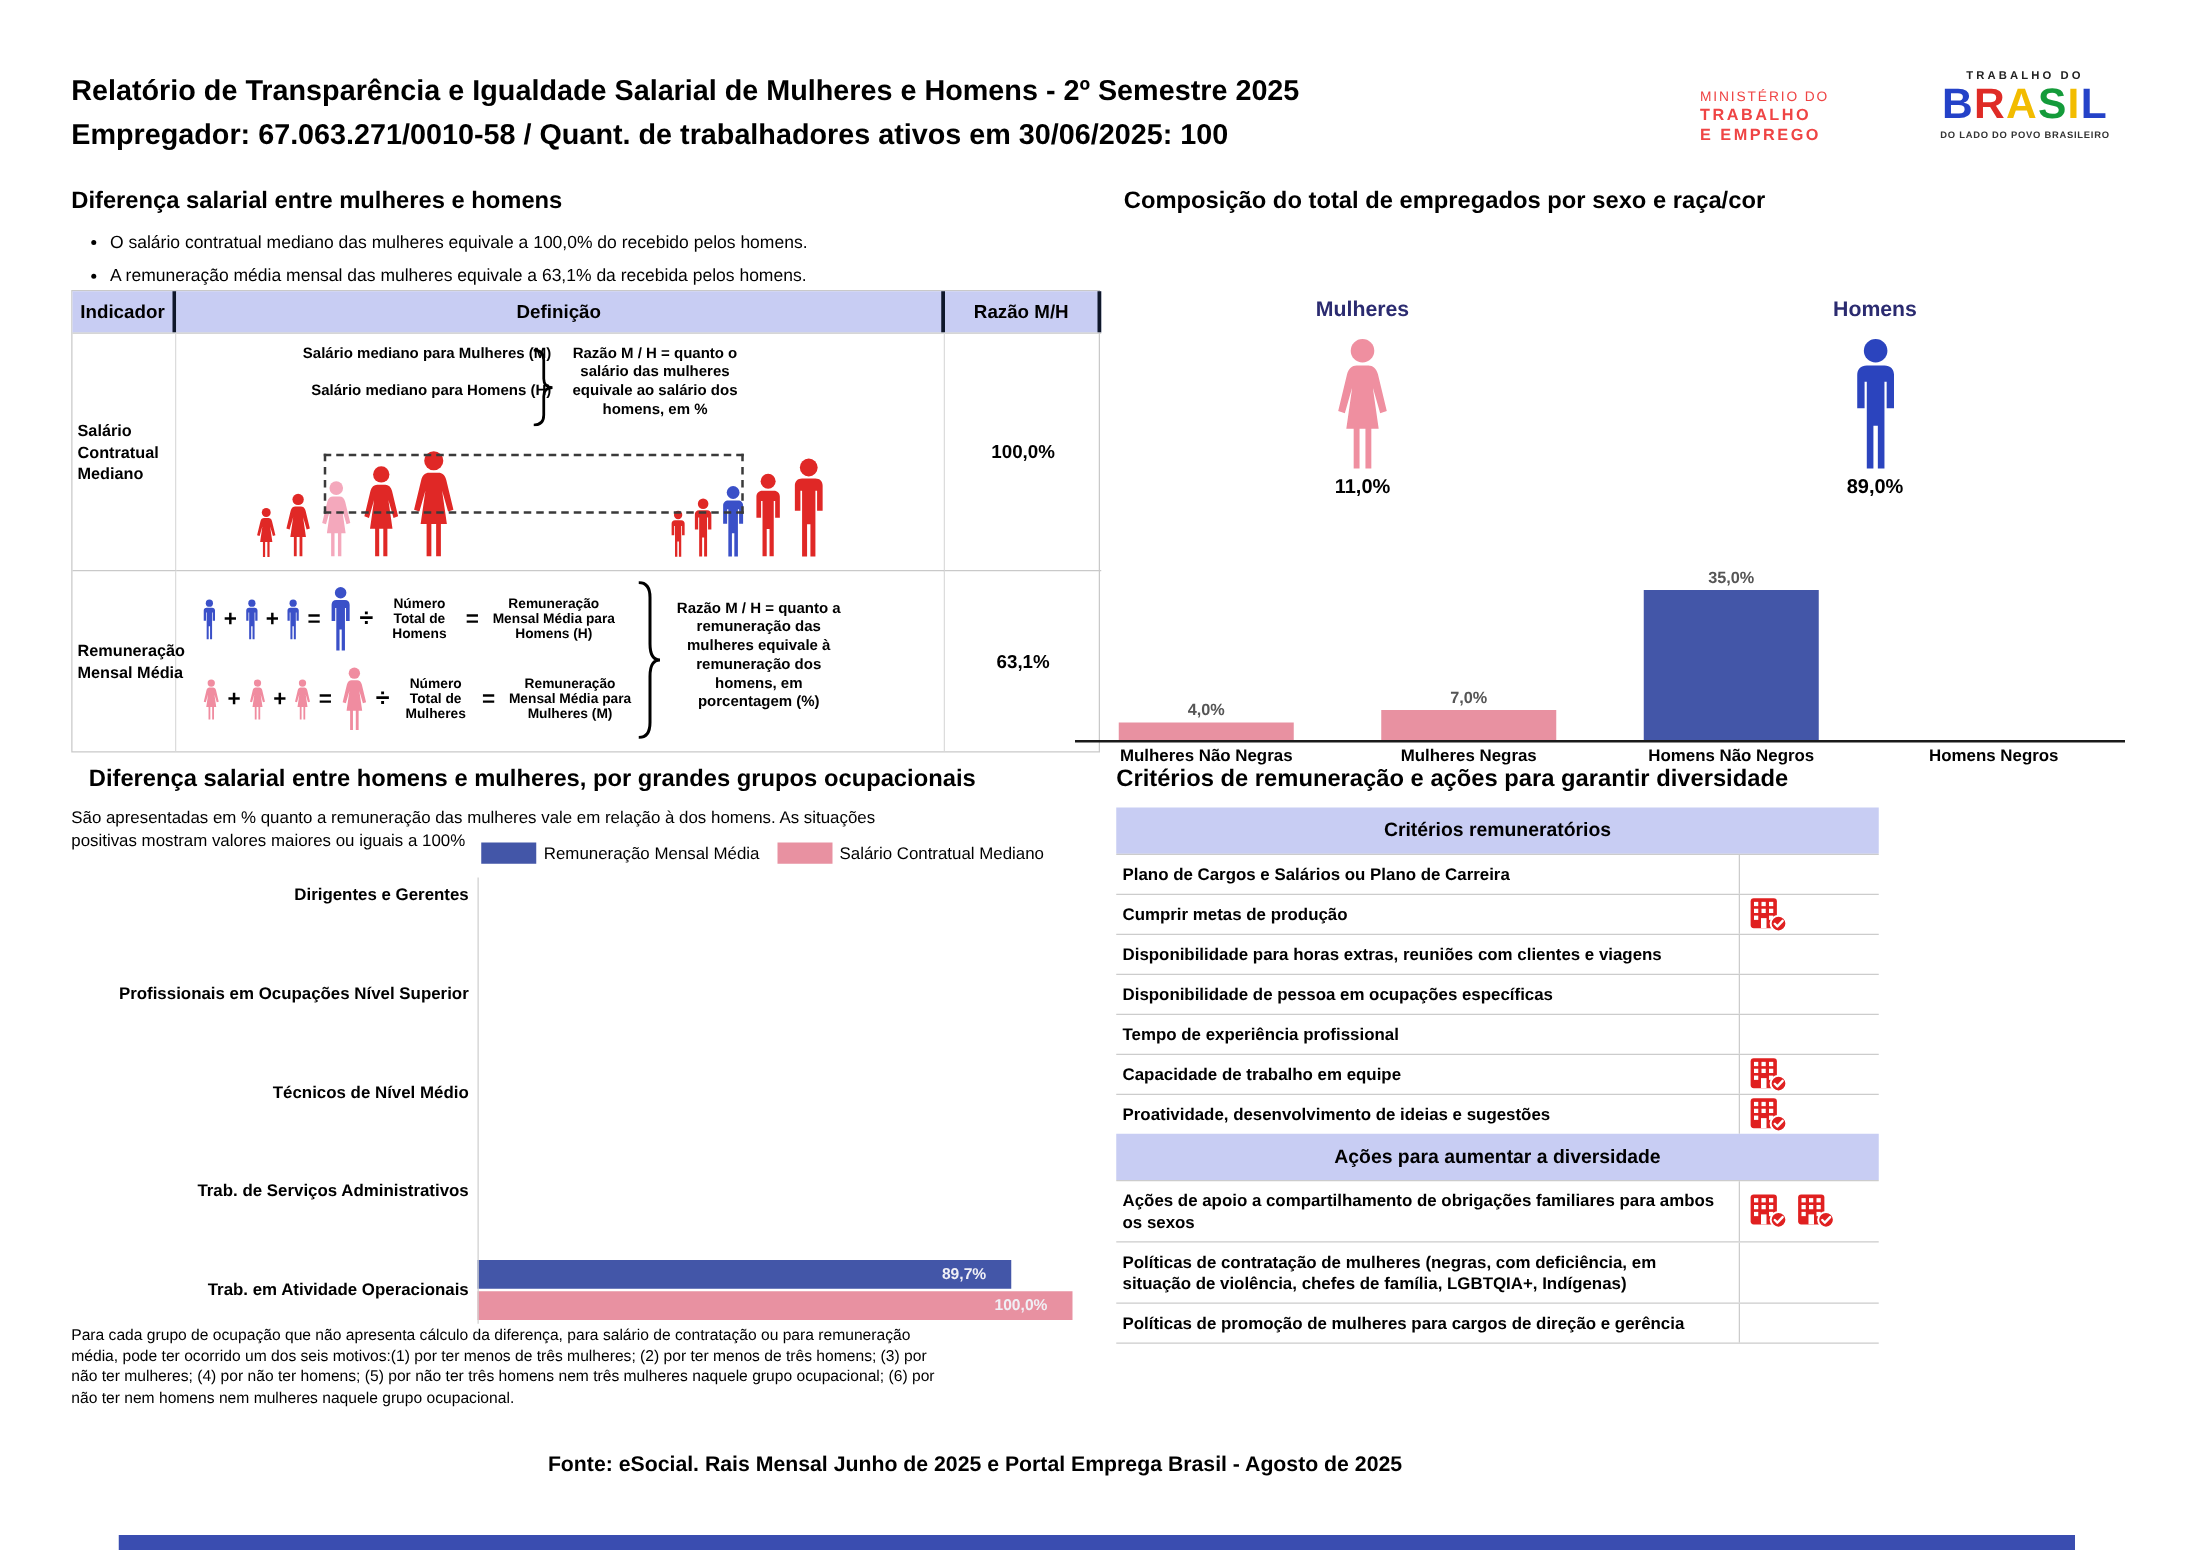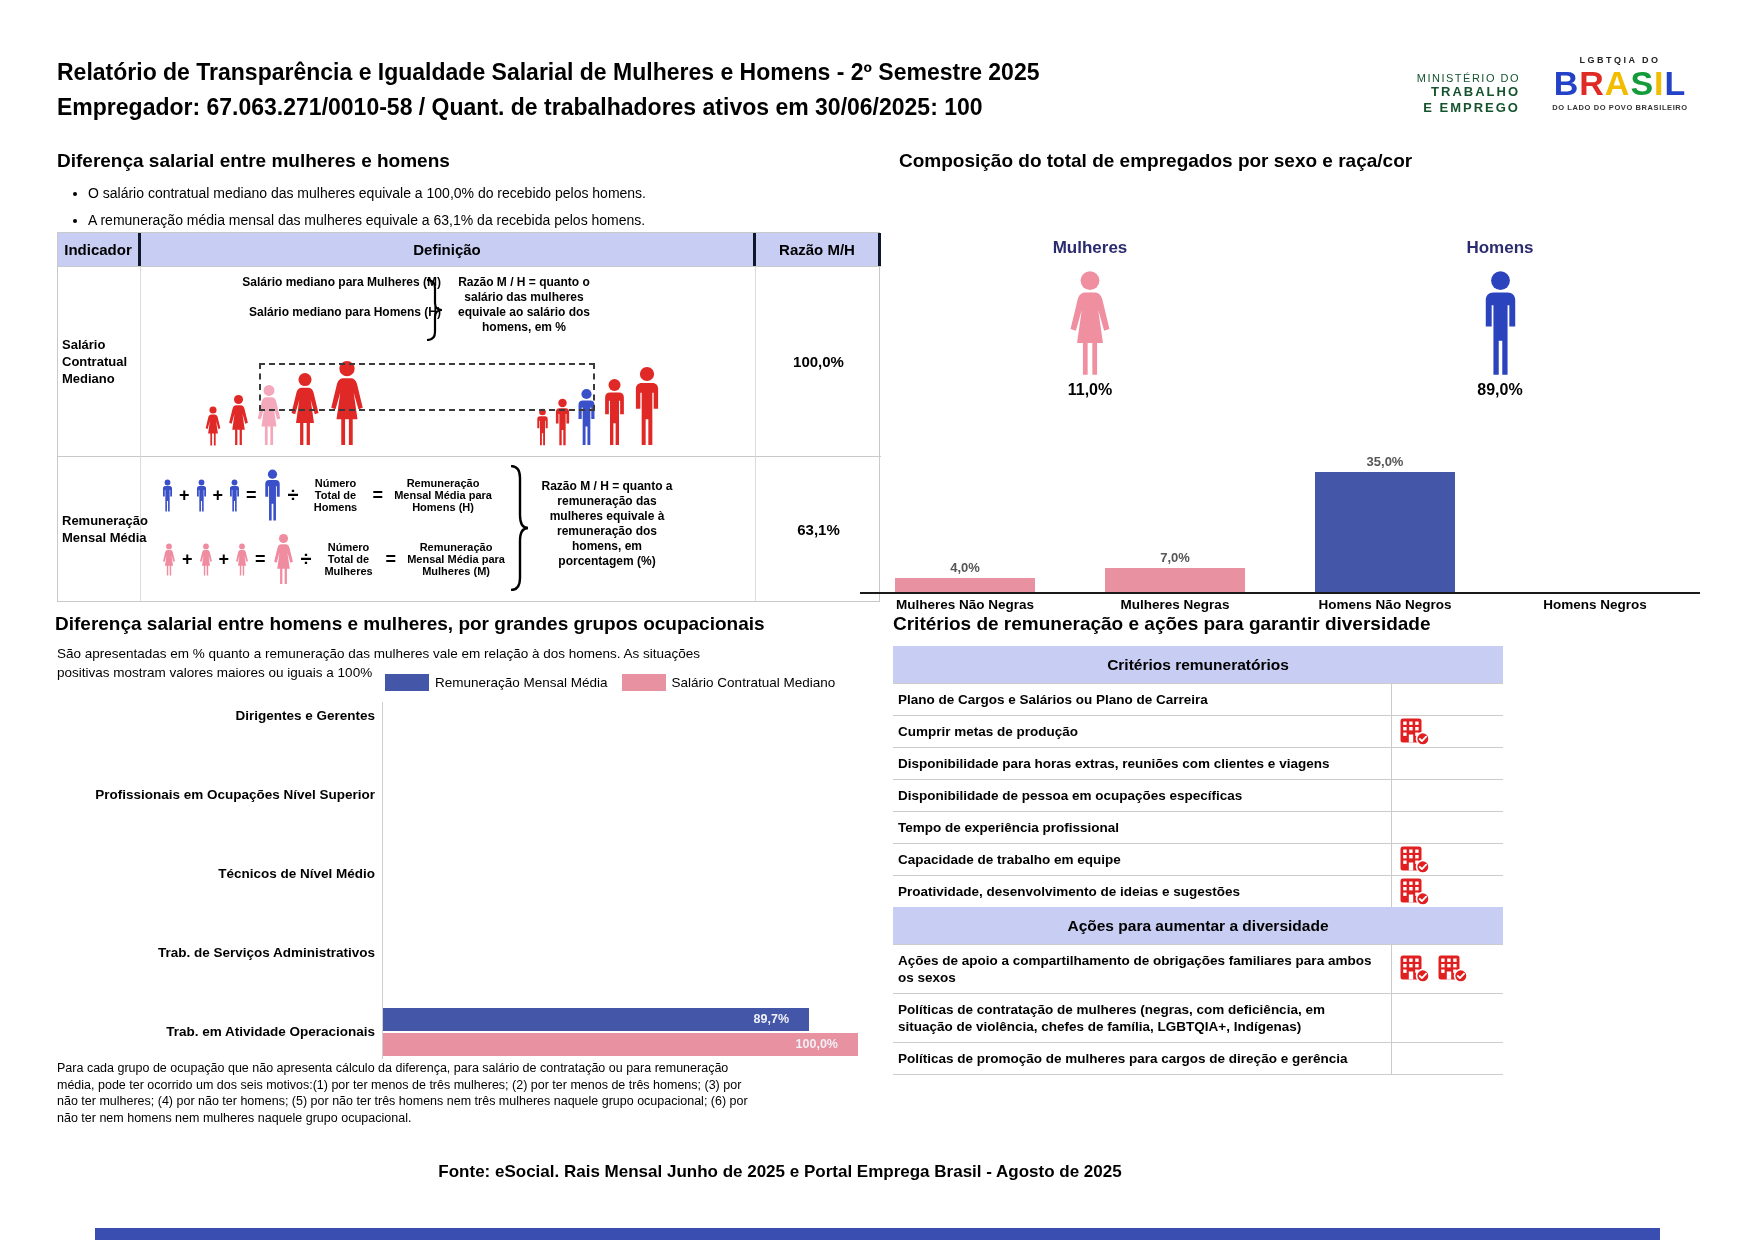--- a/index.html
+++ b/index.html
@@ -1,21 +1,21 @@
 <!DOCTYPE html>
 <html style="--red: #E02826; --light_pink: #F4A8BC; --pink: #E891A1; --woman_pink: #EF8FA0; --formula_pink: #F08CA0; --blue_bar: #4356A8; --man_blue: #2B44BE; --formula_blue: #3A50C8; --lavender: #C8CDF3; --icon_red: #E02020; --navy_text: #2B2B70; --bottom_bar: #3A4DB0; --axis: #1A1A1A;"><head>
 <meta charset="utf-8">
 <style>
   html,body{margin:0;padding:0;background:#fff;}
   .page{position:relative;width:1753px;height:1240px;background:#fff;overflow:hidden;
         font-family:"Liberation Sans",sans-serif;color:#000;}
 
   
   .main-title{position:absolute;left:57px;top:55px;font-size:23px;font-weight:bold;line-height:35px;}
-  .mte-logo{position:absolute;left:1360px;top:72px;width:160px;text-align:right;color:#14532d;}
+  .mte-logo{position:absolute;left:1360px;top:72px;width:160px;color:#ef4444;}
   .mte-l1{font-size:11px;letter-spacing:1.5px;}
   .mte-l2,.mte-l3{font-size:13px;font-weight:bold;letter-spacing:2px;line-height:16px;}
   .gov-logo{position:absolute;left:1540px;top:55px;width:160px;text-align:center;}
   .gov-top{font-size:9px;font-weight:bold;letter-spacing:2.5px;color:#222;}
   .gov-brasil{font-size:34px;font-weight:900;line-height:36px;letter-spacing:1px;}
   .gov-tag{font-size:7.5px;font-weight:bold;letter-spacing:0.6px;color:#333;margin-top:2px;}
 
   
   .sec-title{position:absolute;font-size:19px;font-weight:bold;}
 
@@ -112,21 +112,21 @@
   <div class="main-title">
     <div>Relatório de Transparência e Igualdade Salarial de Mulheres e Homens - 2º Semestre 2025</div>
     <div>Empregador: 67.063.271/0010-58 / Quant. de trabalhadores ativos em 30/06/2025: 100</div>
   </div>
   <div class="mte-logo">
     <div class="mte-l1">MINISTÉRIO DO</div>
     <div class="mte-l2">TRABALHO</div>
     <div class="mte-l3">E EMPREGO</div>
   </div>
   <div class="gov-logo">
-    <div class="gov-top">LGBTQIA DO</div>
+    <div class="gov-top">TRABALHO DO</div>
     <div class="gov-brasil"><span style="color: rgb(36, 66, 200);">B</span><span style="color: rgb(223, 43, 38);">R</span><span style="color: rgb(242, 188, 0);">A</span><span style="color: rgb(20, 155, 58);">S</span><span style="color: rgb(242, 188, 0);">I</span><span style="color: rgb(36, 66, 200);">L</span></div>
     <div class="gov-tag">DO LADO DO POVO BRASILEIRO</div>
   </div>
 
   <div class="sec-title" style="left:57px;top:150px;">Diferença salarial entre mulheres e homens</div>
   <ul class="bullets">
       <li>O salário contratual mediano das mulheres equivale a 100,0% do recebido pelos homens.</li>
       <li>A remuneração média mensal das mulheres equivale a 63,1% da recebida pelos homens.</li>
     </ul>
 
@@ -266,21 +266,21 @@
         <div class="cbar" style="height: 120px; background: rgb(67, 86, 168);"></div>
       </div>
     </div>
   <div class="comp-cats">
       <div>Mulheres Não Negras</div>
       <div>Mulheres Negras</div>
       <div>Homens Não Negros</div>
       <div>Homens Negros</div>
     </div>
 
-  <div class="sec-title" style="left:55px;top:613px;">Diferença salarial entre homens e mulheres, por grandes grupos ocupacionais</div>
+  <div class="sec-title" style="left:71px;top:613px;">Diferença salarial entre homens e mulheres, por grandes grupos ocupacionais</div>
   <div class="occ-sub">São apresentadas em % quanto a remuneração das mulheres vale em relação à dos homens. As situações positivas mostram valores maiores ou iguais a 100%</div>
   <div class="occ-legend">
       <div class="litem">
         <div class="swatch" style="background: rgb(67, 86, 168);"></div>
         <div>Remuneração Mensal Média</div>
       </div>
       <div class="litem">
         <div class="swatch" style="background: rgb(232, 145, 161);"></div>
         <div>Salário Contratual Mediano</div>
       </div>

